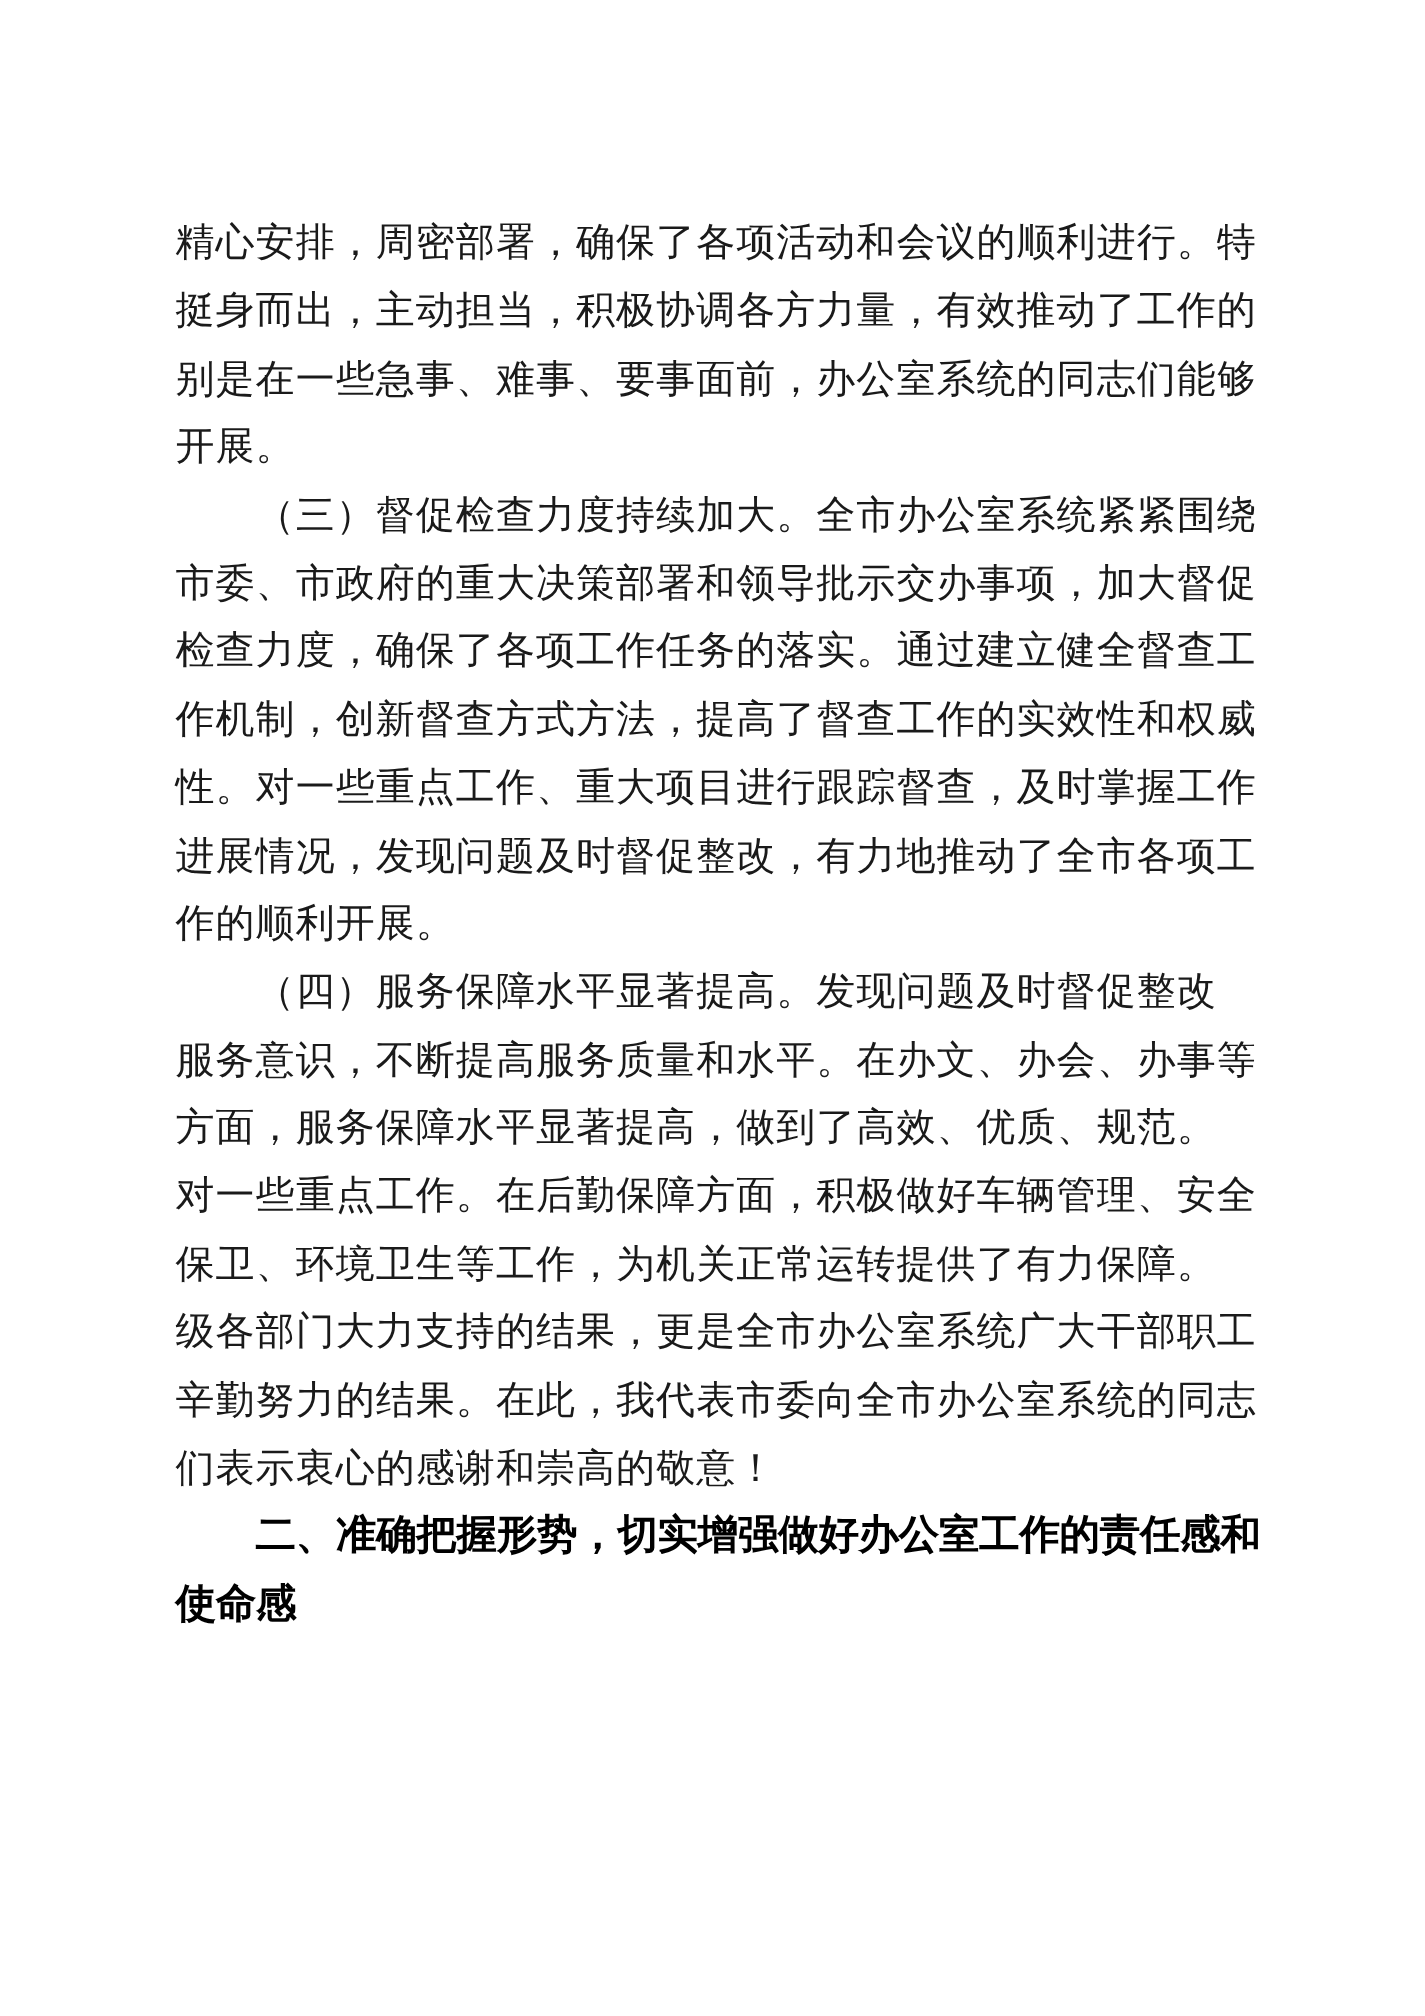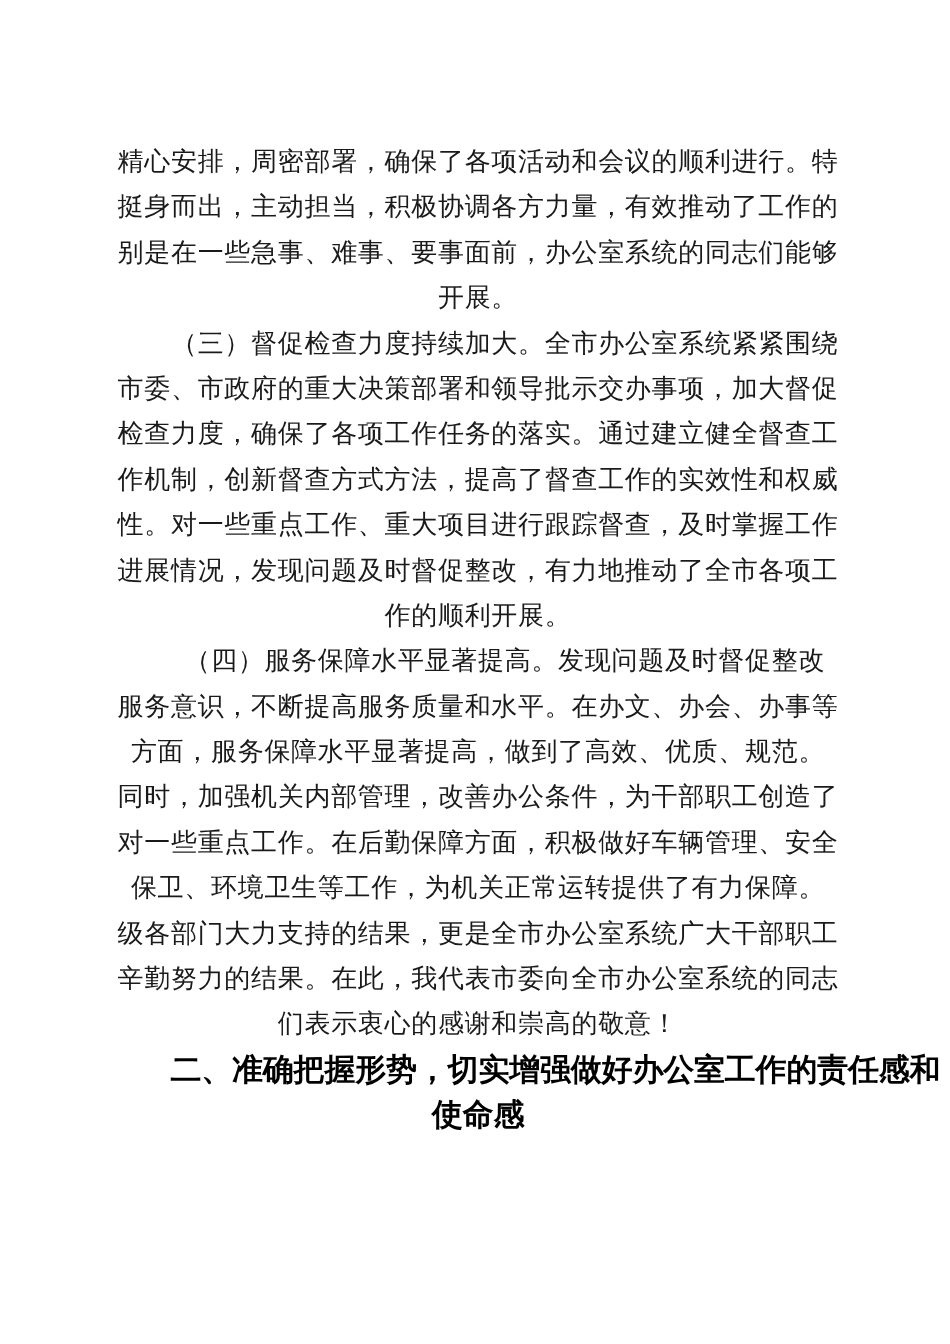--- a/index.html
+++ b/index.html
@@ -22,30 +22,29 @@
     top: 139px;
     width: 722px;
   }
   .line {
     height: 45.4px;
     line-height: 45.4px;
     font-size: 26px;
     letter-spacing: 0.7px;
     white-space: nowrap;
     overflow: visible;
-    text-align: center;
   }
   .line.indent {
     padding-left: 53.4px;
   }
   .paragraph.heading .line {
     font-family: "Liberation Sans", "DejaVu Sans", sans-serif;
     font-weight: 700;
     color: #000000;
-    font-size: 31px;
+    font-size: 27px;
     letter-spacing: -0.2px;
   }
 </style>
 </head>
 <body>
 
 <div class="page">
   <div class="textblock">
       <div class="paragraph">
         <div class="line">精心安排，周密部署，确保了各项活动和会议的顺利进行。特</div>
@@ -59,21 +58,20 @@
         <div class="line">检查力度，确保了各项工作任务的落实。通过建立健全督查工</div>
         <div class="line">作机制，创新督查方式方法，提高了督查工作的实效性和权威</div>
         <div class="line">性。对一些重点工作、重大项目进行跟踪督查，及时掌握工作</div>
         <div class="line">进展情况，发现问题及时督促整改，有力地推动了全市各项工</div>
         <div class="line">作的顺利开展。</div>
       </div>
       <div class="paragraph">
         <div class="line indent">（四）服务保障水平显著提高。发现问题及时督促整改</div>
         <div class="line">服务意识，不断提高服务质量和水平。在办文、办会、办事等</div>
         <div class="line">方面，服务保障水平显著提高，做到了高效、优质、规范。</div>
-        <div class="line">同时，加强机关内部管理，改善办公条件，为干部职工创造了</div>
         <div class="line">对一些重点工作。在后勤保障方面，积极做好车辆管理、安全</div>
         <div class="line">保卫、环境卫生等工作，为机关正常运转提供了有力保障。</div>
       </div>
       <div class="paragraph">
         <div class="line">级各部门大力支持的结果，更是全市办公室系统广大干部职工</div>
         <div class="line">辛勤努力的结果。在此，我代表市委向全市办公室系统的同志</div>
         <div class="line">们表示衷心的感谢和崇高的敬意！</div>
       </div>
       <div class="paragraph heading">
         <div class="line indent">二、准确把握形势，切实增强做好办公室工作的责任感和</div>

